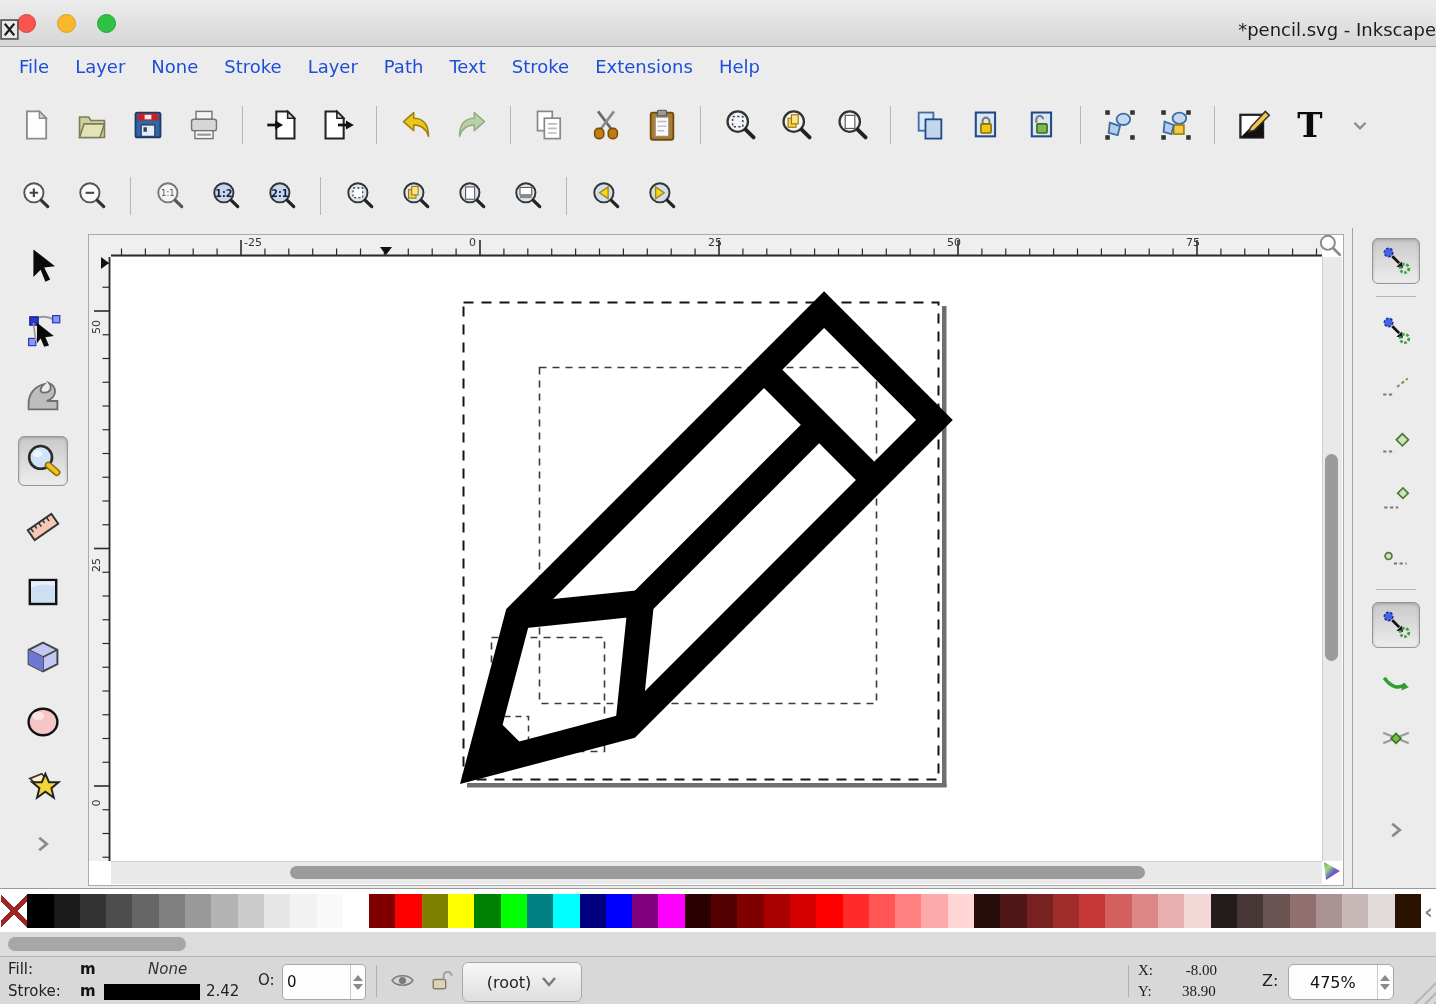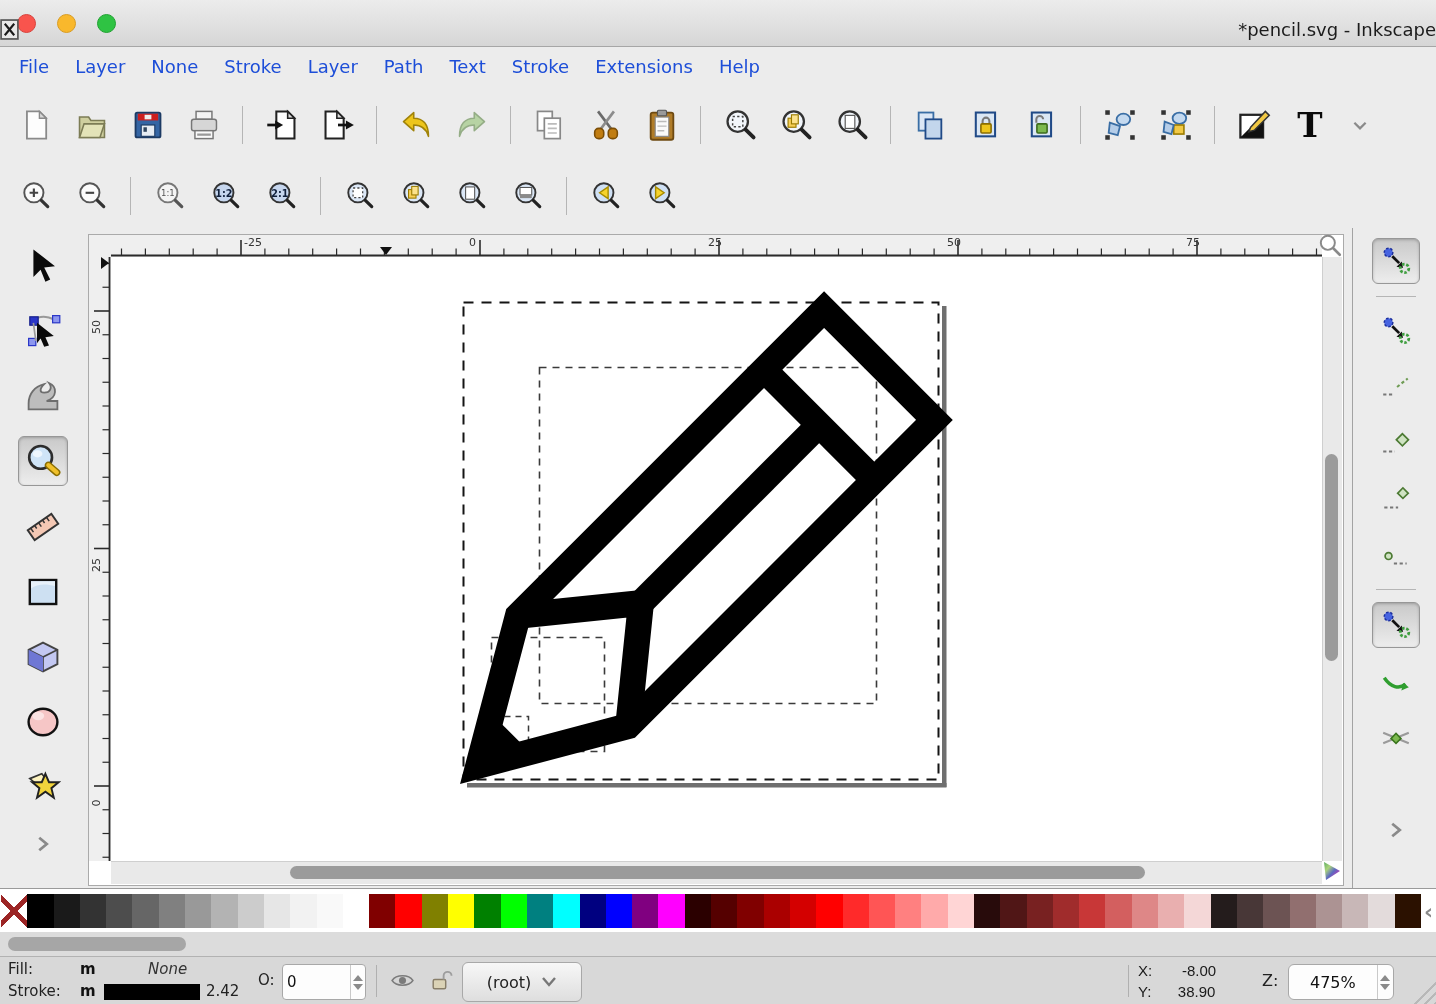--- a/index.html
+++ b/index.html
@@ -87,21 +87,21 @@
     width:100%;padding:0 4px;color:#111;}
   .spin .arrows{width:20px;height:100%;border-left:1px solid #c9c9c9;display:flex;
     flex-direction:column;align-items:center;justify-content:center;gap:3px;}
   .arr{width:0;height:0;border-left:5px solid transparent;border-right:5px solid transparent;}
   .arr.up{border-bottom:6px solid #8a8a8a;}
   .arr.down{border-top:6px solid #8a8a8a;}
   .vsep{position:absolute;top:8px;width:1px;height:32px;background:#b0b0b0;}
   .layer-btn{position:absolute;left:462px;top:5px;width:118px;height:38px;border:1px solid #a8a8a8;
     border-radius:6px;background:linear-gradient(180deg,#f7f7f7,#dedede);display:flex;
     align-items:center;justify-content:center;gap:10px;font-size:16px;color:#222;}
-  .coords{position:absolute;left:1138px;top:3px;font-family:Liberation Sans, sans-serif;
+  .coords{position:absolute;left:1138px;top:3px;font-family:Liberation Serif, serif;
     font-size:15px;color:#1a1a1a;line-height:21px;}
   .coords .val{display:inline-block;width:64px;text-align:right;}
   .grip{position:absolute;right:0;bottom:0;width:30px;height:30px;
     background:repeating-linear-gradient(135deg,transparent 0 5px,#b8b8b8 5px 7px);
     clip-path:polygon(100% 0,100% 100%,0 100%);}
 </style>
 </head>
 <body>
 
 <div id="app">

